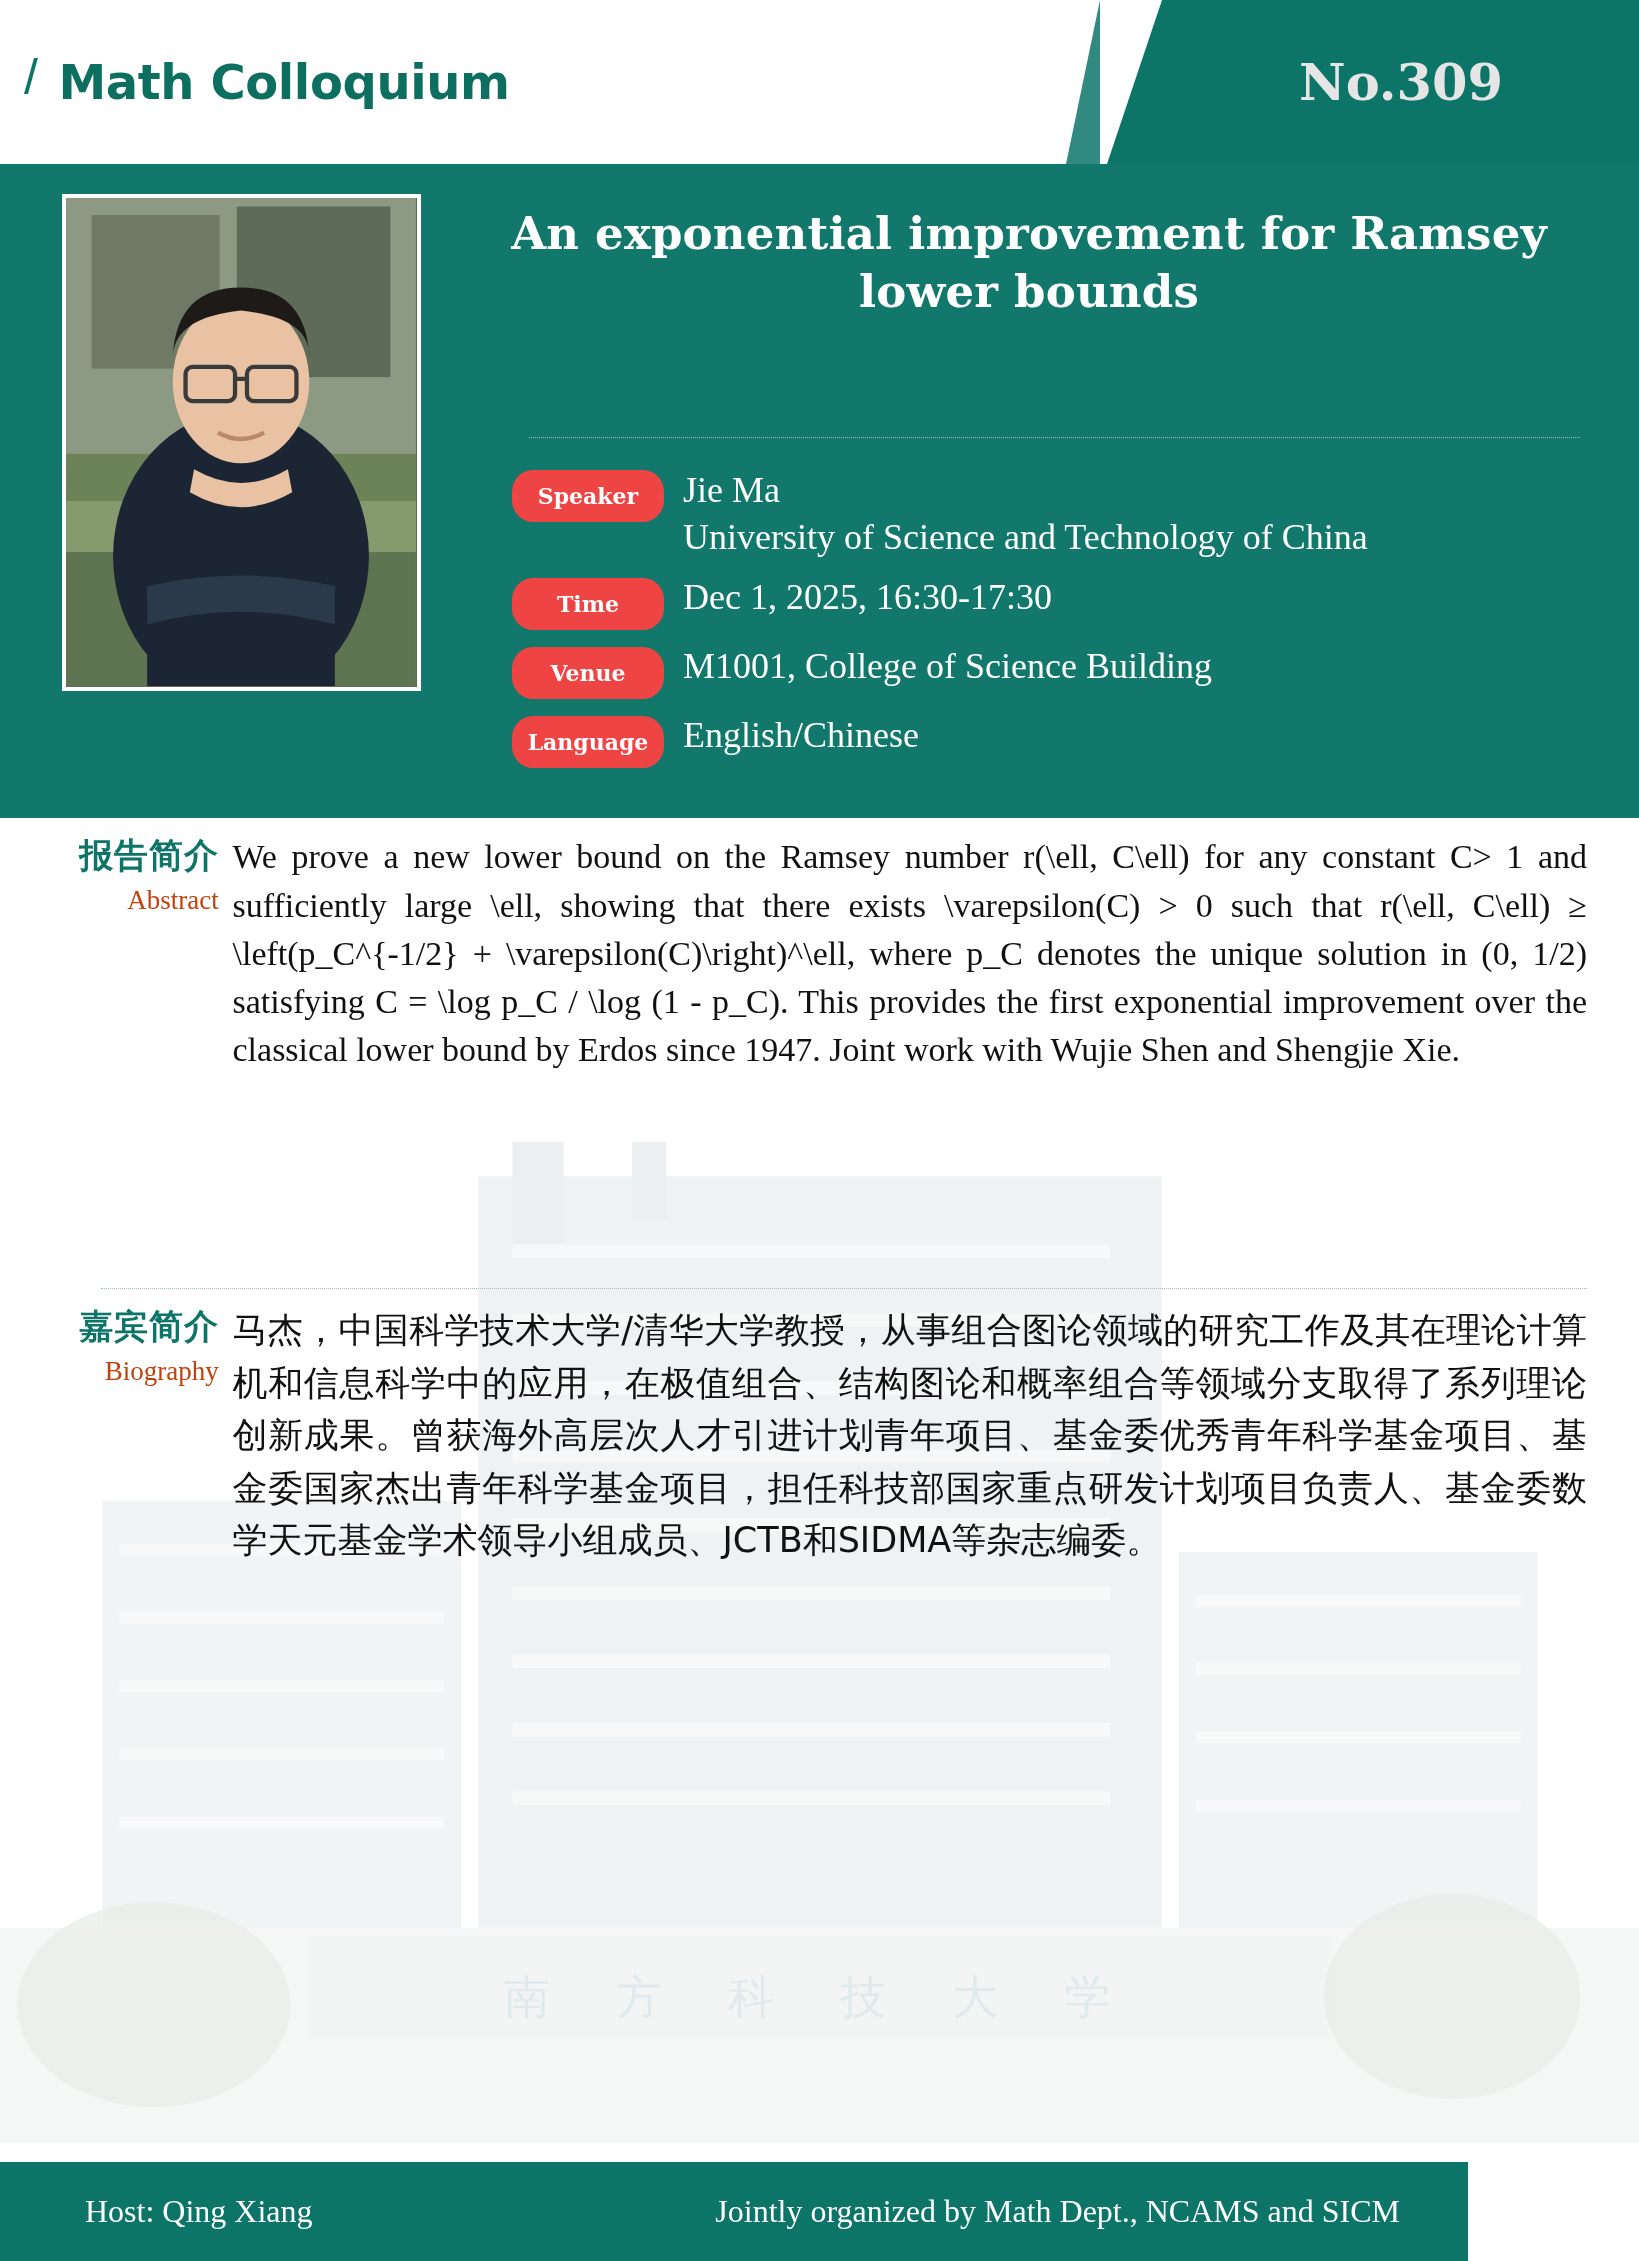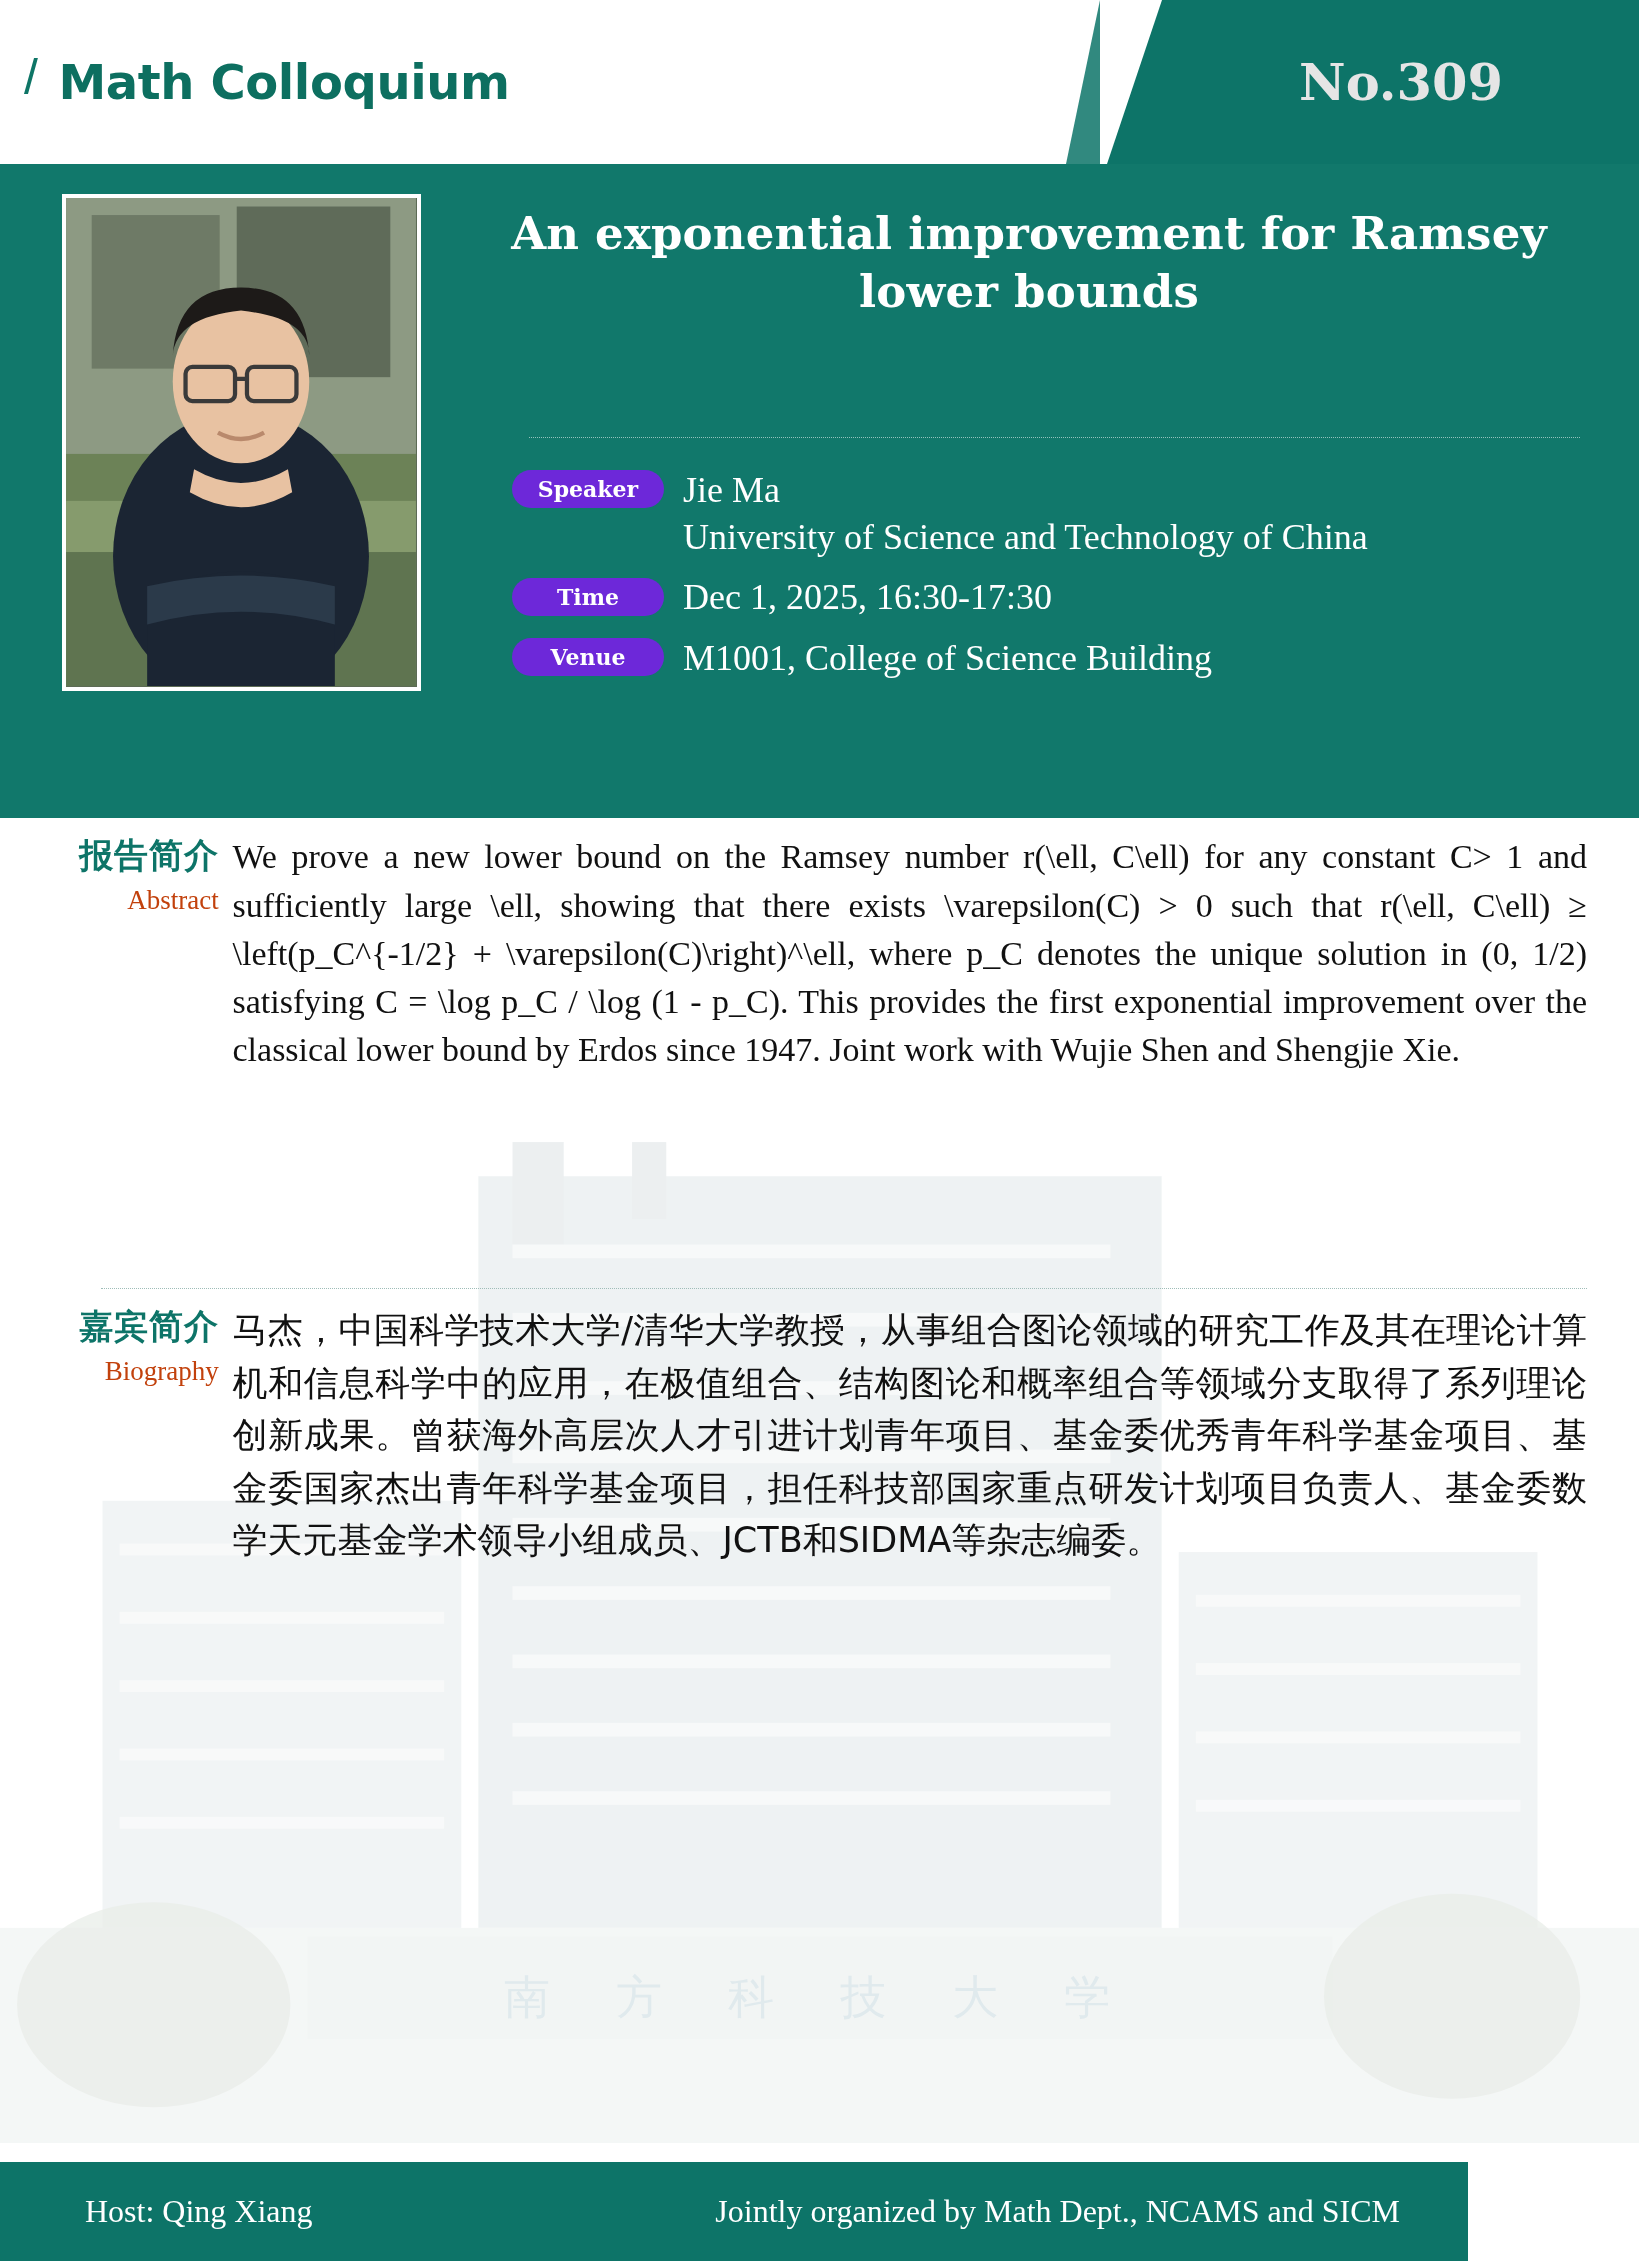--- a/index.html
+++ b/index.html
@@ -180,23 +180,23 @@
     top: 303px;
   }
   .info-row {
     display: flex;
     align-items: flex-start;
     margin-bottom: 13.7px;
   }
   .pill {
     flex: 0 0 auto;
     width: 152px;
-    height: 38px;
+    height: 52px;
     border-radius: 21.3px;
-    background: #6d28d9;
+    background: #ef4444;
     color: #ffffff;
     font-family: "DejaVu Serif", serif;
     font-weight: bold;
     font-size: 22px;
     display: flex;
     align-items: center;
     justify-content: center;
     margin-right: 19px;
     margin-top: 3.4px;
   }
@@ -356,20 +356,24 @@
       <div class="info-row">
         <div class="pill">Time</div>
         <div class="info-val">Dec 1, 2025, 16:30-17:30</div>
       </div>
 
       <div class="info-row">
         <div class="pill">Venue</div>
         <div class="info-val">M1001, College of Science Building</div>
       </div>
 
+      <div class="info-row">
+        <div class="pill">Language</div>
+        <div class="info-val">English/Chinese</div>
+      </div>
 
     </div>
   </div>
 
   <div class="body-wrap">
 
     <div class="bg-building">
       <svg width="1640" height="1008" viewBox="0 0 1920 1180">
         <rect x="560" y="40" width="800" height="880" fill="#8fa7ae"></rect>
         <rect x="600" y="0" width="60" height="120" fill="#7d959c"></rect>

